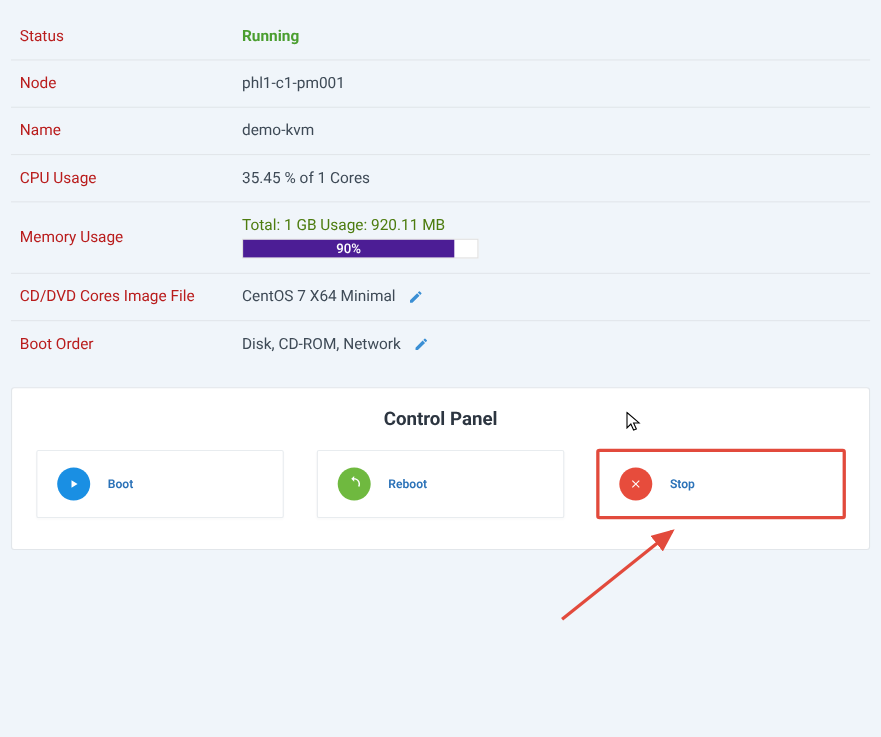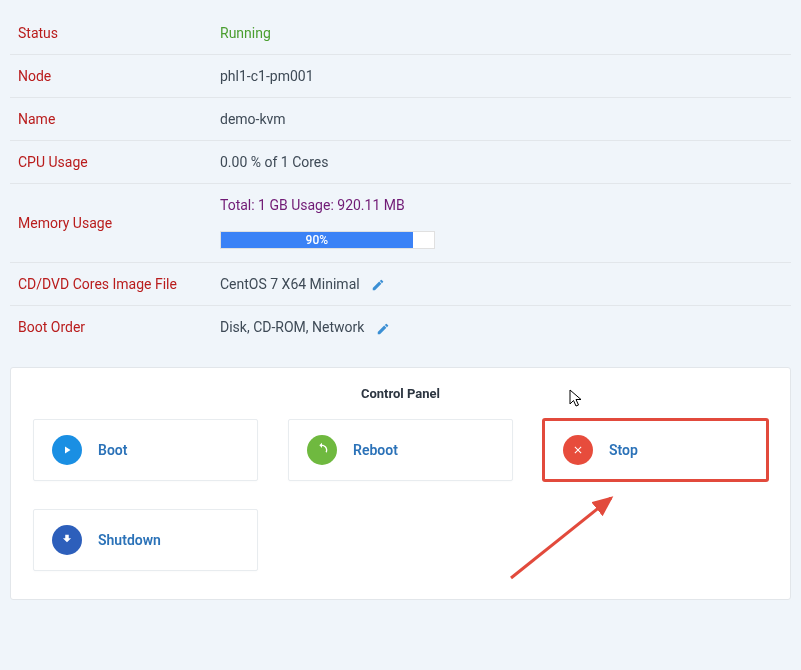--- a/index.html
+++ b/index.html
@@ -31,37 +31,37 @@
       font-weight: 400;
       vertical-align: middle;
     }
     .info-value {
       padding: 13px 10px 13px 0;
       color: #3e4a56;
       vertical-align: middle;
     }
     .status-running {
       color: #4a9e2f;
-      font-weight: 400;
+      font-weight: 700;
       text-align: right;
     }
     .mem-text {
-      margin-bottom: 18px;
-      color: #701a75;
+      margin-bottom: 4px;
+      color: #4d7c0f;
     }
     .progress-wrap {
       width: 215px;
       height: 18px;
       background: #fff;
       border: 1px solid #e0e0e0;
       position: relative;
     }
     .progress-bar {
       height: 100%;
-      background: #3b82f6;
+      background: #4c1d95;
       display: flex;
       align-items: center;
       justify-content: center;
       color: #fff;
       font-size: 12px;
       font-weight: 500;
     }
     .edit-icon {
       display: inline-flex;
       margin-left: 8px;
@@ -72,21 +72,21 @@
     .control-panel {
       margin: 18px 10px 0;
       background: #fff;
       border: 1px solid #e2e6ea;
       border-radius: 3px;
       padding: 18px 22px 28px;
       position: relative;
     }
     .panel-title {
       text-align: center;
-      font-size: 13px;
+      font-size: 17px;
       font-weight: 700;
       color: #2c3540;
       margin-bottom: 18px;
     }
     .panel-grid {
       display: grid;
       grid-template-columns: 1fr 1fr 1fr;
       gap: 28px 30px;
     }
     .panel-btn {
@@ -101,21 +101,21 @@
       gap: 16px;
       box-shadow: 0 1px 2px rgba(0,0,0,0.02);
     }
     .panel-btn.highlighted {
       border: 2px solid #e24a3c;
       box-shadow: 0 0 0 1px #e24a3c;
     }
     .panel-btn .btn-label {
       color: #2b72b8;
       font-weight: 600;
-      font-size: 14px;
+      font-size: 11px;
     }
     .icon-circle {
       width: 30px;
       height: 30px;
       border-radius: 50%;
       display: flex;
       align-items: center;
       justify-content: center;
       flex-shrink: 0;
     }
@@ -147,21 +147,21 @@
     <tr class="info-row">
       <td class="info-label">Node</td>
       <td class="info-value">phl1-c1-pm001</td>
     </tr>
     <tr class="info-row">
       <td class="info-label">Name</td>
       <td class="info-value">demo-kvm</td>
     </tr>
     <tr class="info-row">
       <td class="info-label">CPU Usage</td>
-      <td class="info-value">0.00 % of 1 Cores</td>
+      <td class="info-value">35.45 % of 1 Cores</td>
     </tr>
     <tr class="info-row">
       <td class="info-label">Memory Usage</td>
       <td class="info-value">
         <div class="mem-text">Total: 1 GB Usage: 920.11 MB</div>
         <div class="progress-wrap">
           <div class="progress-bar" id="memBar" style="width: 90%;">90%</div>
         </div>
       </td>
     </tr>
@@ -211,28 +211,20 @@
       <span class="btn-label">Reboot</span>
     </div>
     <div class="panel-btn highlighted">
       <div class="icon-circle icon-red">
         <svg width="12" height="12" viewBox="0 0 24 24" fill="#fff">
             <path d="M19 6.41L17.59 5 12 10.59 6.41 5 5 6.41 10.59 12 5 17.59 6.41 19 12 13.41 17.59 19 19 17.59 13.41 12z"></path>
           </svg>
       </div>
       <span class="btn-label">Stop</span>
     </div>
-    <div class="panel-btn">
-      <div class="icon-circle icon-darkblue">
-        <svg width="14" height="14" viewBox="0 0 24 24" fill="#fff">
-            <path d="M19 9h-4V3H9v6H5l7 7 7-7z"></path>
-          </svg>
-      </div>
-      <span class="btn-label">Shutdown</span>
-    </div>
   </div>
 
   <svg class="cursor-arrow" style="left:558px; top:21px;" viewBox="0 0 16 20">
     <path d="M1 1 L1 15 L4.5 11.5 L7 17 L9.5 16 L7 10.5 L12 10.5 Z" fill="#fff" stroke="#000" stroke-width="1"></path>
   </svg>
 
   <svg class="red-arrow" style="left:490px; top:120px;" width="130" height="100">
     <defs>
       <marker id="arrowhead" markerWidth="8" markerHeight="8" refX="6" refY="3" orient="auto">
         <polygon points="0 0, 7 3, 0 6" fill="#e24a3c"></polygon>

